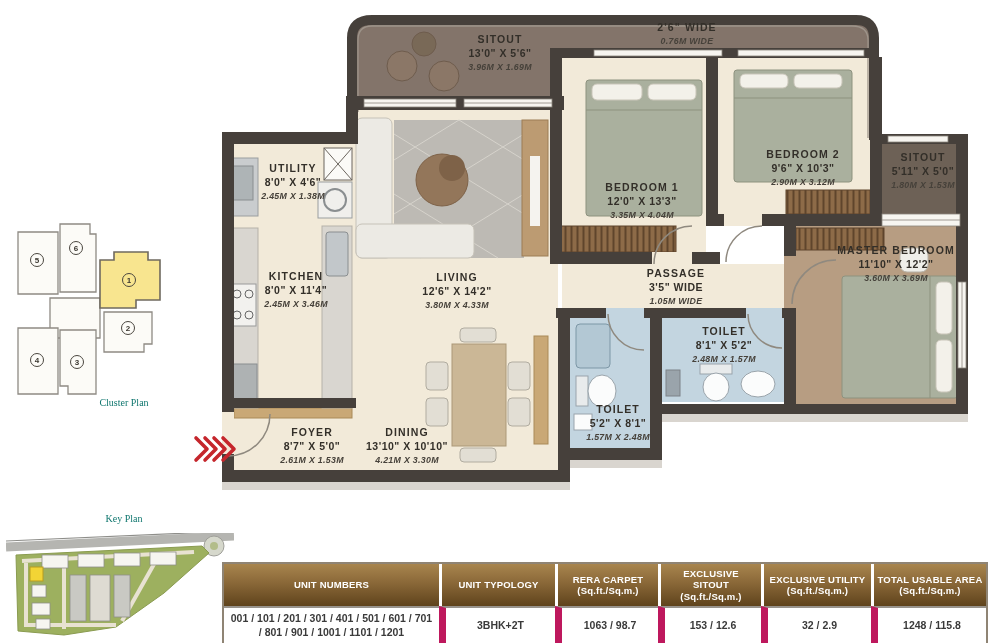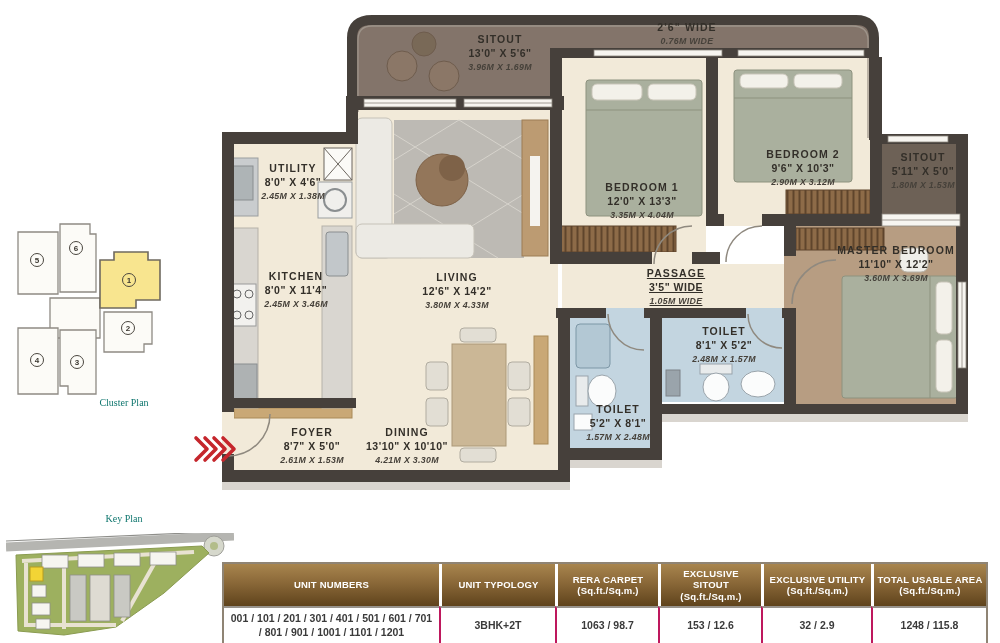--- a/index.html
+++ b/index.html
@@ -18,21 +18,21 @@
   .ftable{position:absolute;left:222px;top:562px;width:766px;z-index:6;
           border:2px solid #8f8474;box-sizing:border-box;background:#ffffff;}
   .ft-head{display:flex;background:linear-gradient(180deg,#a8854e 0%,#8a6838 45%,#5f431c 100%);}
   .ft-hcell{box-sizing:border-box;color:#ffffff;font-weight:bold;font-size:9.5px;line-height:1.2;
             text-align:center;display:flex;align-items:center;justify-content:center;
             padding:4px 3px;min-height:36px;border-left:3px solid #ffffff;letter-spacing:0.2px;}
   .ft-hcell:first-child{border-left:none;}
   .ft-body{display:flex;background:#ffffff;border-radius:9px;}
   .ft-cell{box-sizing:border-box;color:#3a3a3a;font-weight:bold;font-size:10.5px;line-height:1.3;
            text-align:center;display:flex;align-items:center;justify-content:center;
-           padding:4px 5px;min-height:37px;border-left:2px solid #be185d;border-top:2px solid #98938c;}
+           padding:4px 5px;min-height:37px;border-left:7px solid #be185d;border-top:2px solid #98938c;}
   .ft-cell:first-child{border-left:none;}
   .w1{flex:0 0 215px;} .w2{flex:0 0 116px;} .w3{flex:0 0 103px;}
   .w4{flex:0 0 103px;} .w5{flex:0 0 110px;} .w6{flex:1;}
 </style>
 </head>
 <body>
 
 <div class="page">
 
   <svg class="plan-svg" width="1000" height="643" viewBox="0 0 1000 643">
@@ -235,21 +235,21 @@
   <div class="rl" style="left:923px;top:151px;">
     <div class="rl-name">SITOUT</div>
     <div class="rl-dim">5'11" X 5'0"</div>
     <div class="rl-met">1.80M X 1.53M</div>
   </div>
   <div class="rl" style="left:896px;top:244px;">
     <div class="rl-name">MASTER BEDROOM</div>
     <div class="rl-dim">11'10" X 12'2"</div>
     <div class="rl-met">3.60M X 3.69M</div>
   </div>
-  <div class="rl" style="left:676px;top:267px;text-decoration:underline;">
+  <div class="rl" style="left:676px;top:267px;">
     <div class="rl-name">PASSAGE</div>
     <div class="rl-dim">3'5" WIDE</div>
     <div class="rl-met">1.05M WIDE</div>
   </div>
   <div class="rl" style="left:724px;top:325px;">
     <div class="rl-name">TOILET</div>
     <div class="rl-dim">8'1" X 5'2"</div>
     <div class="rl-met">2.48M X 1.57M</div>
   </div>
   <div class="rl" style="left:618px;top:403px;">

